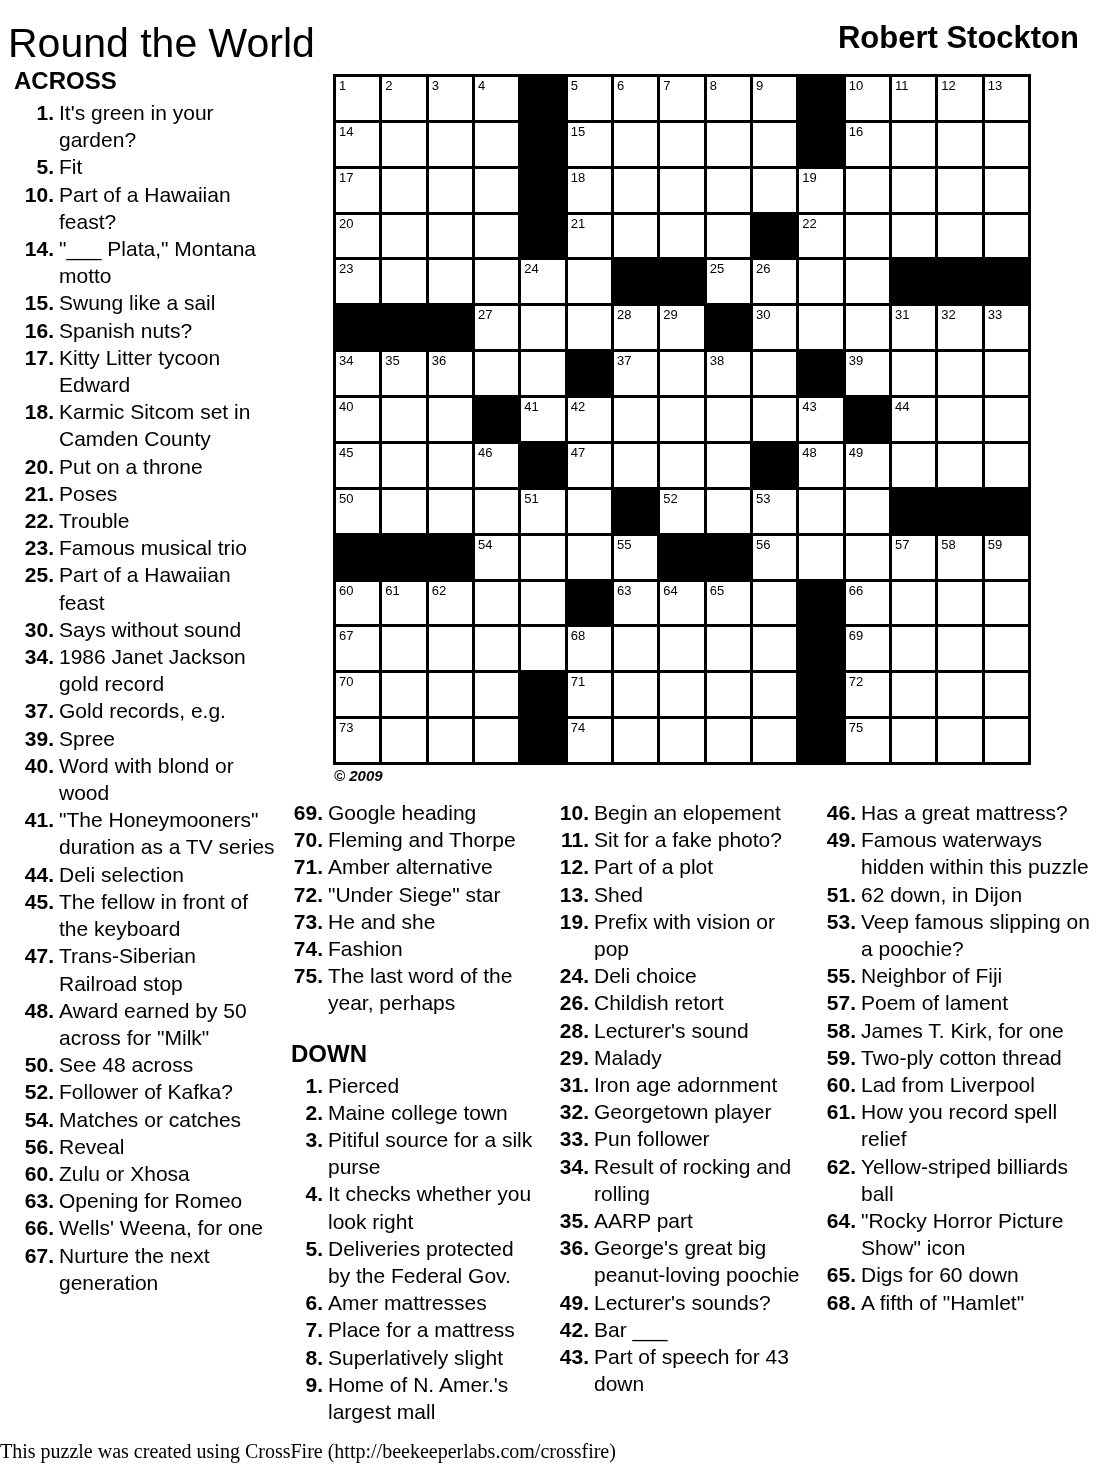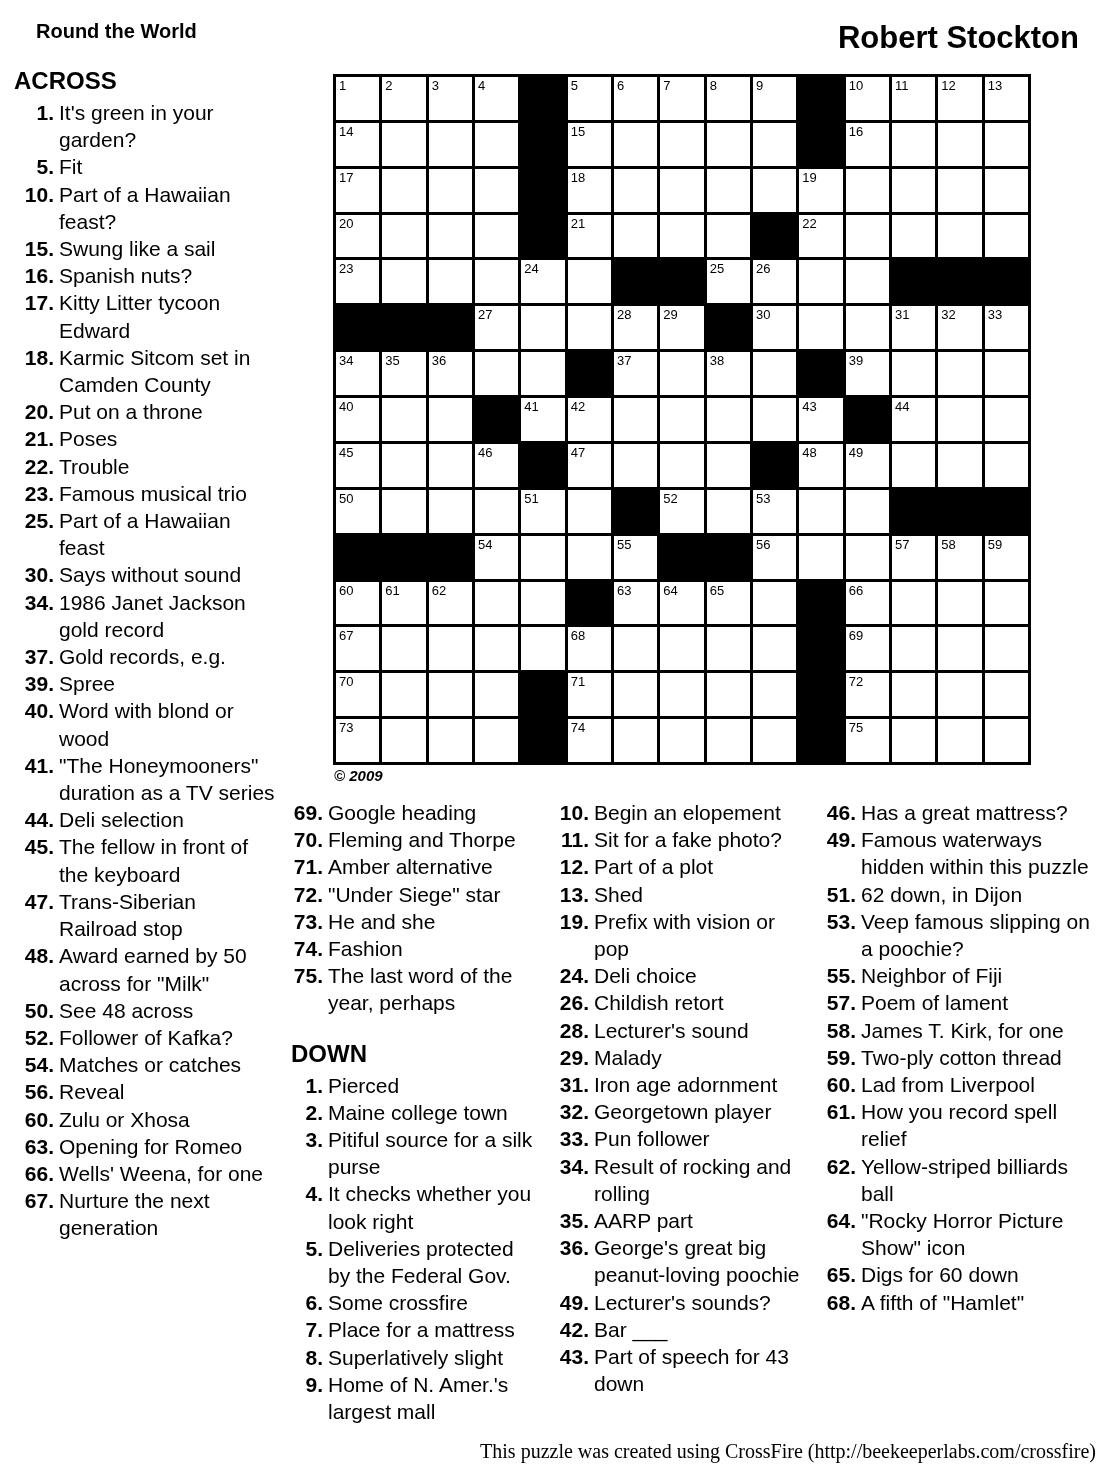--- a/index.html
+++ b/index.html
@@ -3,22 +3,22 @@
 <meta charset="utf-8">
 <style>
   * { margin: 0; padding: 0; box-sizing: border-box; }
   html, body { background: #fff; }
   body {
     width: 1096px; height: 1474px; position: relative;
     font-family: "Liberation Sans", sans-serif; color: #000;
     overflow: hidden;
   }
   .title {
-    position: absolute; left: 36px; top: 20px;
-    font-size: 20px; font-weight: bold; letter-spacing: 0px;
+    position: absolute; left: 8px; top: 20px;
+    font-size: 41px; font-weight: normal; letter-spacing: 0px;
   }
   .author {
     position: absolute; right: 17px; top: 20px;
     font-size: 31px; font-weight: bold; margin-left: 28px;
   }
   .clue-col { position: absolute; font-size: 21px; line-height: 27.2px; }
   #col1 { left: 14px; top: 66px; width: 262px; }
   #col2 { left: 283px; top: 799px; width: 258px; }
   #col3 { left: 549px; top: 799px; width: 262px; }
   #col4 { left: 816px; top: 799px; width: 279px; }
@@ -32,21 +32,21 @@
     width: 698px; height: 691px; background: #000;
     display: grid; grid-template-columns: repeat(15, 1fr); grid-template-rows: repeat(15, 1fr);
     gap: 3px; padding: 3px;
   }
   .cell { background: #fff; position: relative; }
   .cell.blk { background: #000; }
   .num { position: absolute; top: 2px; left: 3px; font-size: 13px; line-height: 1; font-weight: 400; }
   .copyright { position: absolute; left: 334px; top: 767px; font-size: 15px; font-weight: bold; font-style: italic; }
   .footer {
     position: absolute; left: 0; top: 1440px; width: 100%;
-    text-align: right; font-family: "Liberation Serif", serif; font-size: 20px;
+    text-align: left; font-family: "Liberation Serif", serif; font-size: 20px;
   }
 </style>
 </head>
 <body>
 
 <div class="title">Round the World</div>
 <div class="author">Robert Stockton</div>
 
 <div class="clue-col" id="col1">
     <div class="sec-header">ACROSS</div>
@@ -56,20 +56,24 @@
     </div>
     <div class="clue">
       <span class="cnum">5.</span>
       <span class="ctext">Fit</span>
     </div>
     <div class="clue">
       <span class="cnum">10.</span>
       <span class="ctext">Part of a Hawaiian feast?</span>
     </div>
     <div class="clue">
+      <span class="cnum">14.</span>
+      <span class="ctext">"___ Plata," Montana motto</span>
+    </div>
+    <div class="clue">
       <span class="cnum">15.</span>
       <span class="ctext">Swung like a sail</span>
     </div>
     <div class="clue">
       <span class="cnum">16.</span>
       <span class="ctext">Spanish nuts?</span>
     </div>
     <div class="clue">
       <span class="cnum">17.</span>
       <span class="ctext">Kitty Litter tycoon Edward</span>
@@ -596,21 +600,21 @@
     <div class="clue">
       <span class="cnum">4.</span>
       <span class="ctext">It checks whether you look right</span>
     </div>
     <div class="clue">
       <span class="cnum">5.</span>
       <span class="ctext">Deliveries protected by the Federal Gov.</span>
     </div>
     <div class="clue">
       <span class="cnum">6.</span>
-      <span class="ctext">Some crossfire</span>
+      <span class="ctext">Amer mattresses</span>
     </div>
     <div class="clue">
       <span class="cnum">7.</span>
       <span class="ctext">Place for a mattress</span>
     </div>
     <div class="clue">
       <span class="cnum">8.</span>
       <span class="ctext">Superlatively slight</span>
     </div>
     <div class="clue">

